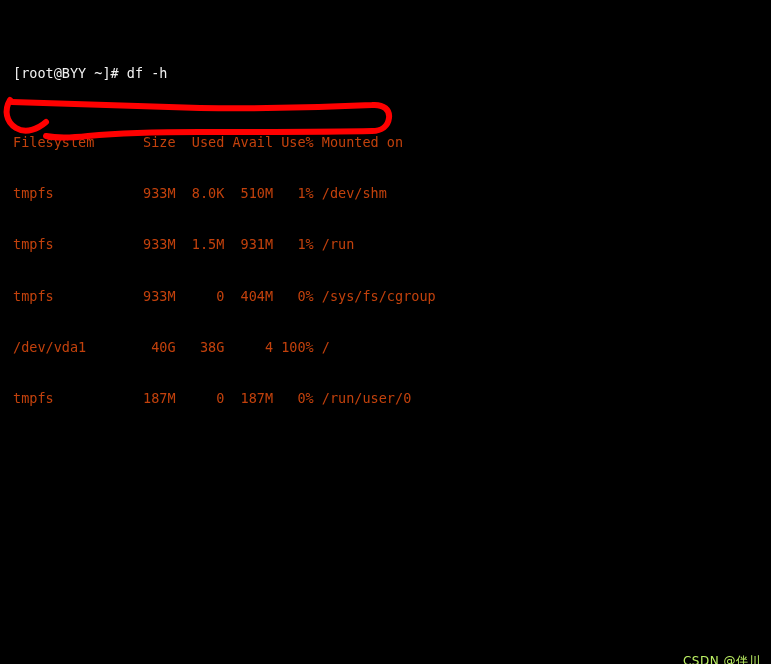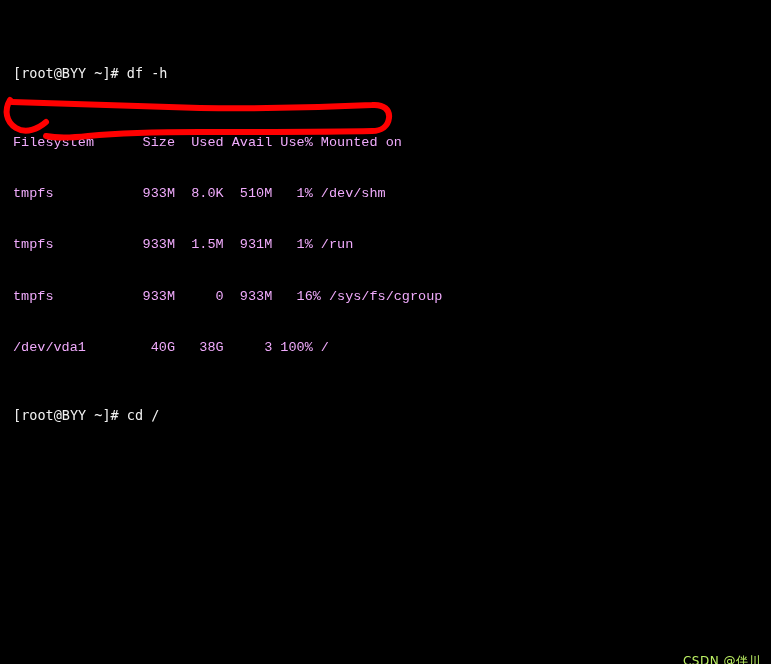--- a/index.html
+++ b/index.html
@@ -26,21 +26,21 @@
     top: 2px;
     white-space: pre;
     letter-spacing: 0px;
   }
   .line {
     height: 17.1px;
     white-space: pre;
   }
   .prompt { color: #f2f2f2; }
   .cmd { color: #f2f2f2; }
-  .out { color: #f0abfc; font-family: Liberation Mono, monospace; }
+  .out { color: #c2410c; }
   #annotation {
     position: absolute;
     left: 0;
     top: 0;
     width: 771px;
     height: 664px;
     pointer-events: none;
   }
   #watermark {
     position: absolute;
@@ -57,24 +57,24 @@
 
 <div id="terminal">
 
   <div id="screen">
 
     <div class="line"><span class="prompt">[root@BYY ~]# </span><span class="cmd">df -h</span></div>
 
     <div class="line out">Filesystem      Size  Used Avail Use% Mounted on</div>
     <div class="line out">tmpfs           933M  8.0K  510M   1% /dev/shm</div>
     <div class="line out">tmpfs           933M  1.5M  931M   1% /run</div>
-    <div class="line out">tmpfs           933M     0  933M   16% /sys/fs/cgroup</div>
-    <div class="line out">/dev/vda1        40G   38G     3 100% /</div>
+    <div class="line out">tmpfs           933M     0  404M   0% /sys/fs/cgroup</div>
+    <div class="line out">/dev/vda1        40G   38G     4 100% /</div>
+    <div class="line out">tmpfs           187M     0  187M   0% /run/user/0</div>
 
-    <div class="line"><span class="prompt">[root@BYY ~]# </span><span class="cmd">cd /</span></div>
 
 
     
     
     
     
     
     
     
     

